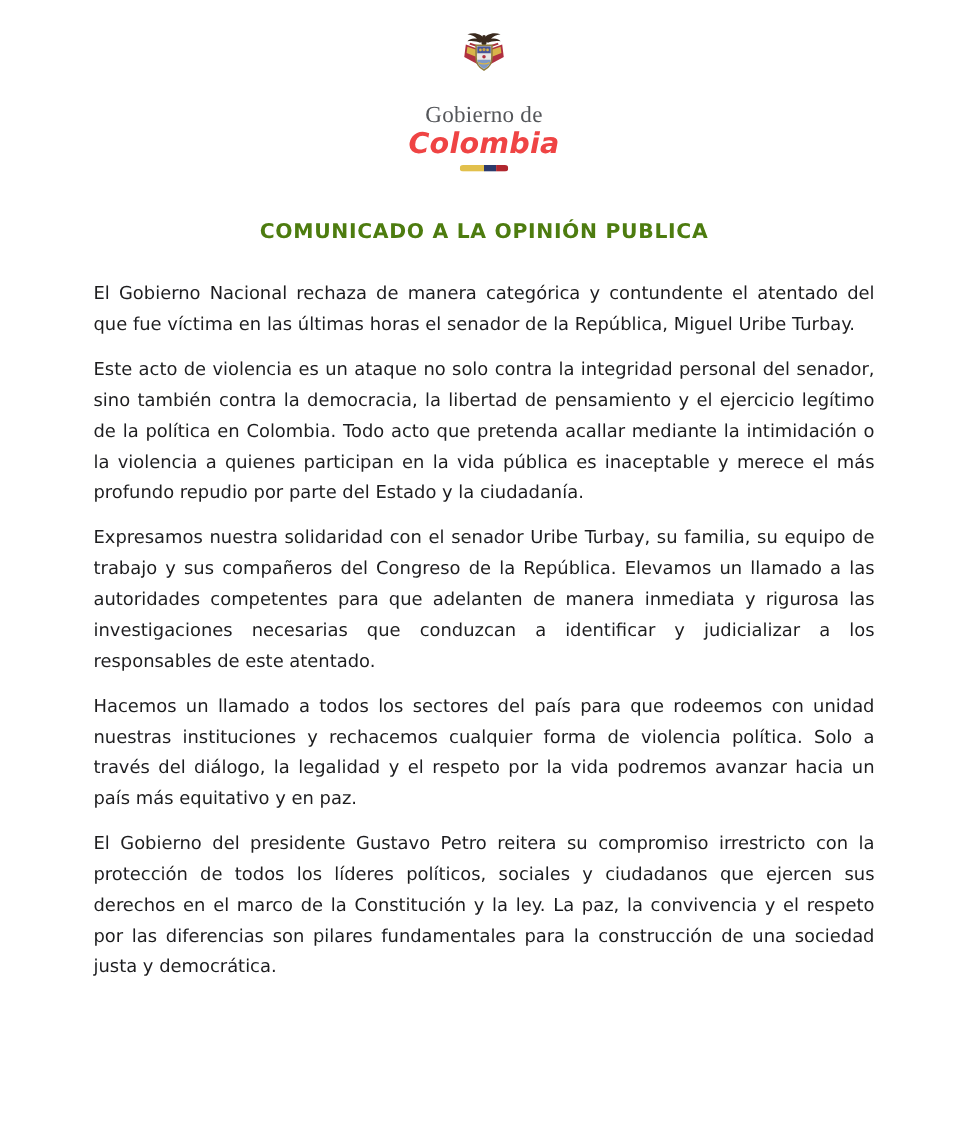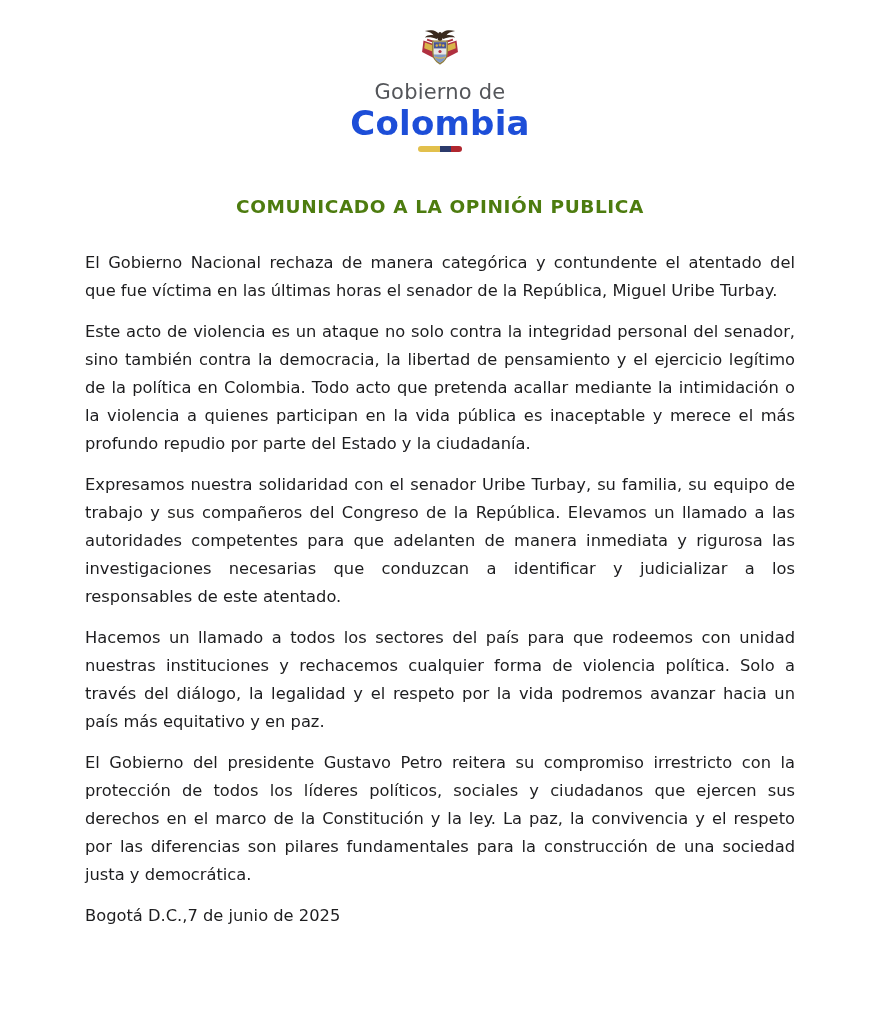--- a/index.html
+++ b/index.html
@@ -19,32 +19,34 @@
   }
   
   .logo-block {
     padding-top: 26px;
     text-align: center;
     line-height: 1;
   }
   .crest { display: inline-block; width: 44px; height: 46px; }
   .crest svg { width: 44px; height: 46px; display: block; }
   .logo-line1 {
-    margin-top: 7px;
+    margin-top: 19px;
     font-size: 21px;
     font-weight: 400;
     color: #54565a;
     letter-spacing: 0.2px;
+    font-family: Liberation Serif, serif;
   }
   .logo-line2 {
     margin-top: 3px;
-    font-size: 34px;
+    font-size: 26px;
     font-weight: 700;
-    color: #1d4ed8;
+    color: #ef4444;
     letter-spacing: 0.2px;
+    font-style: italic;
   }
   .flag-bar {
     width: 44px;
     height: 6px;
     margin: 6px auto 0;
     display: flex;
     border-radius: 3px;
     overflow: hidden;
   }
   .flag-seg-yellow { flex: 2; }
@@ -115,16 +117,15 @@
   </div>
 
   <h1 class="doc-title">COMUNICADO A LA OPINIÓN PUBLICA</h1>
 
   <div class="doc-body">
     <p>El Gobierno Nacional rechaza de manera categórica y contundente el atentado del que fue víctima en las últimas horas el senador de la República, Miguel Uribe Turbay.</p>
     <p>Este acto de violencia es un ataque no solo contra la integridad personal del senador, sino también contra la democracia, la libertad de pensamiento y el ejercicio legítimo de la política en Colombia. Todo acto que pretenda acallar mediante la intimidación o la violencia a quienes participan en la vida pública es inaceptable y merece el más profundo repudio por parte del Estado y la ciudadanía.</p>
     <p>Expresamos nuestra solidaridad con el senador Uribe Turbay, su familia, su equipo de trabajo y sus compañeros del Congreso de la República. Elevamos un llamado a las autoridades competentes para que adelanten de manera inmediata y rigurosa las investigaciones necesarias que conduzcan a identificar y judicializar a los responsables de este atentado.</p>
     <p>Hacemos un llamado a todos los sectores del país para que rodeemos con unidad nuestras instituciones y rechacemos cualquier forma de violencia política. Solo a través del diálogo, la legalidad y el respeto por la vida podremos avanzar hacia un país más equitativo y en paz.</p>
     <p>El Gobierno del presidente Gustavo Petro reitera su compromiso irrestricto con la protección de todos los líderes políticos, sociales y ciudadanos que ejercen sus derechos en el marco de la Constitución y la ley. La paz, la convivencia y el respeto por las diferencias son pilares fundamentales para la construcción de una sociedad justa y democrática.</p>
-    <p class="date-line">Bogotá D.C.,7 de junio de 2025</p>
   </div>
 
 </div>
 
 </body></html>

